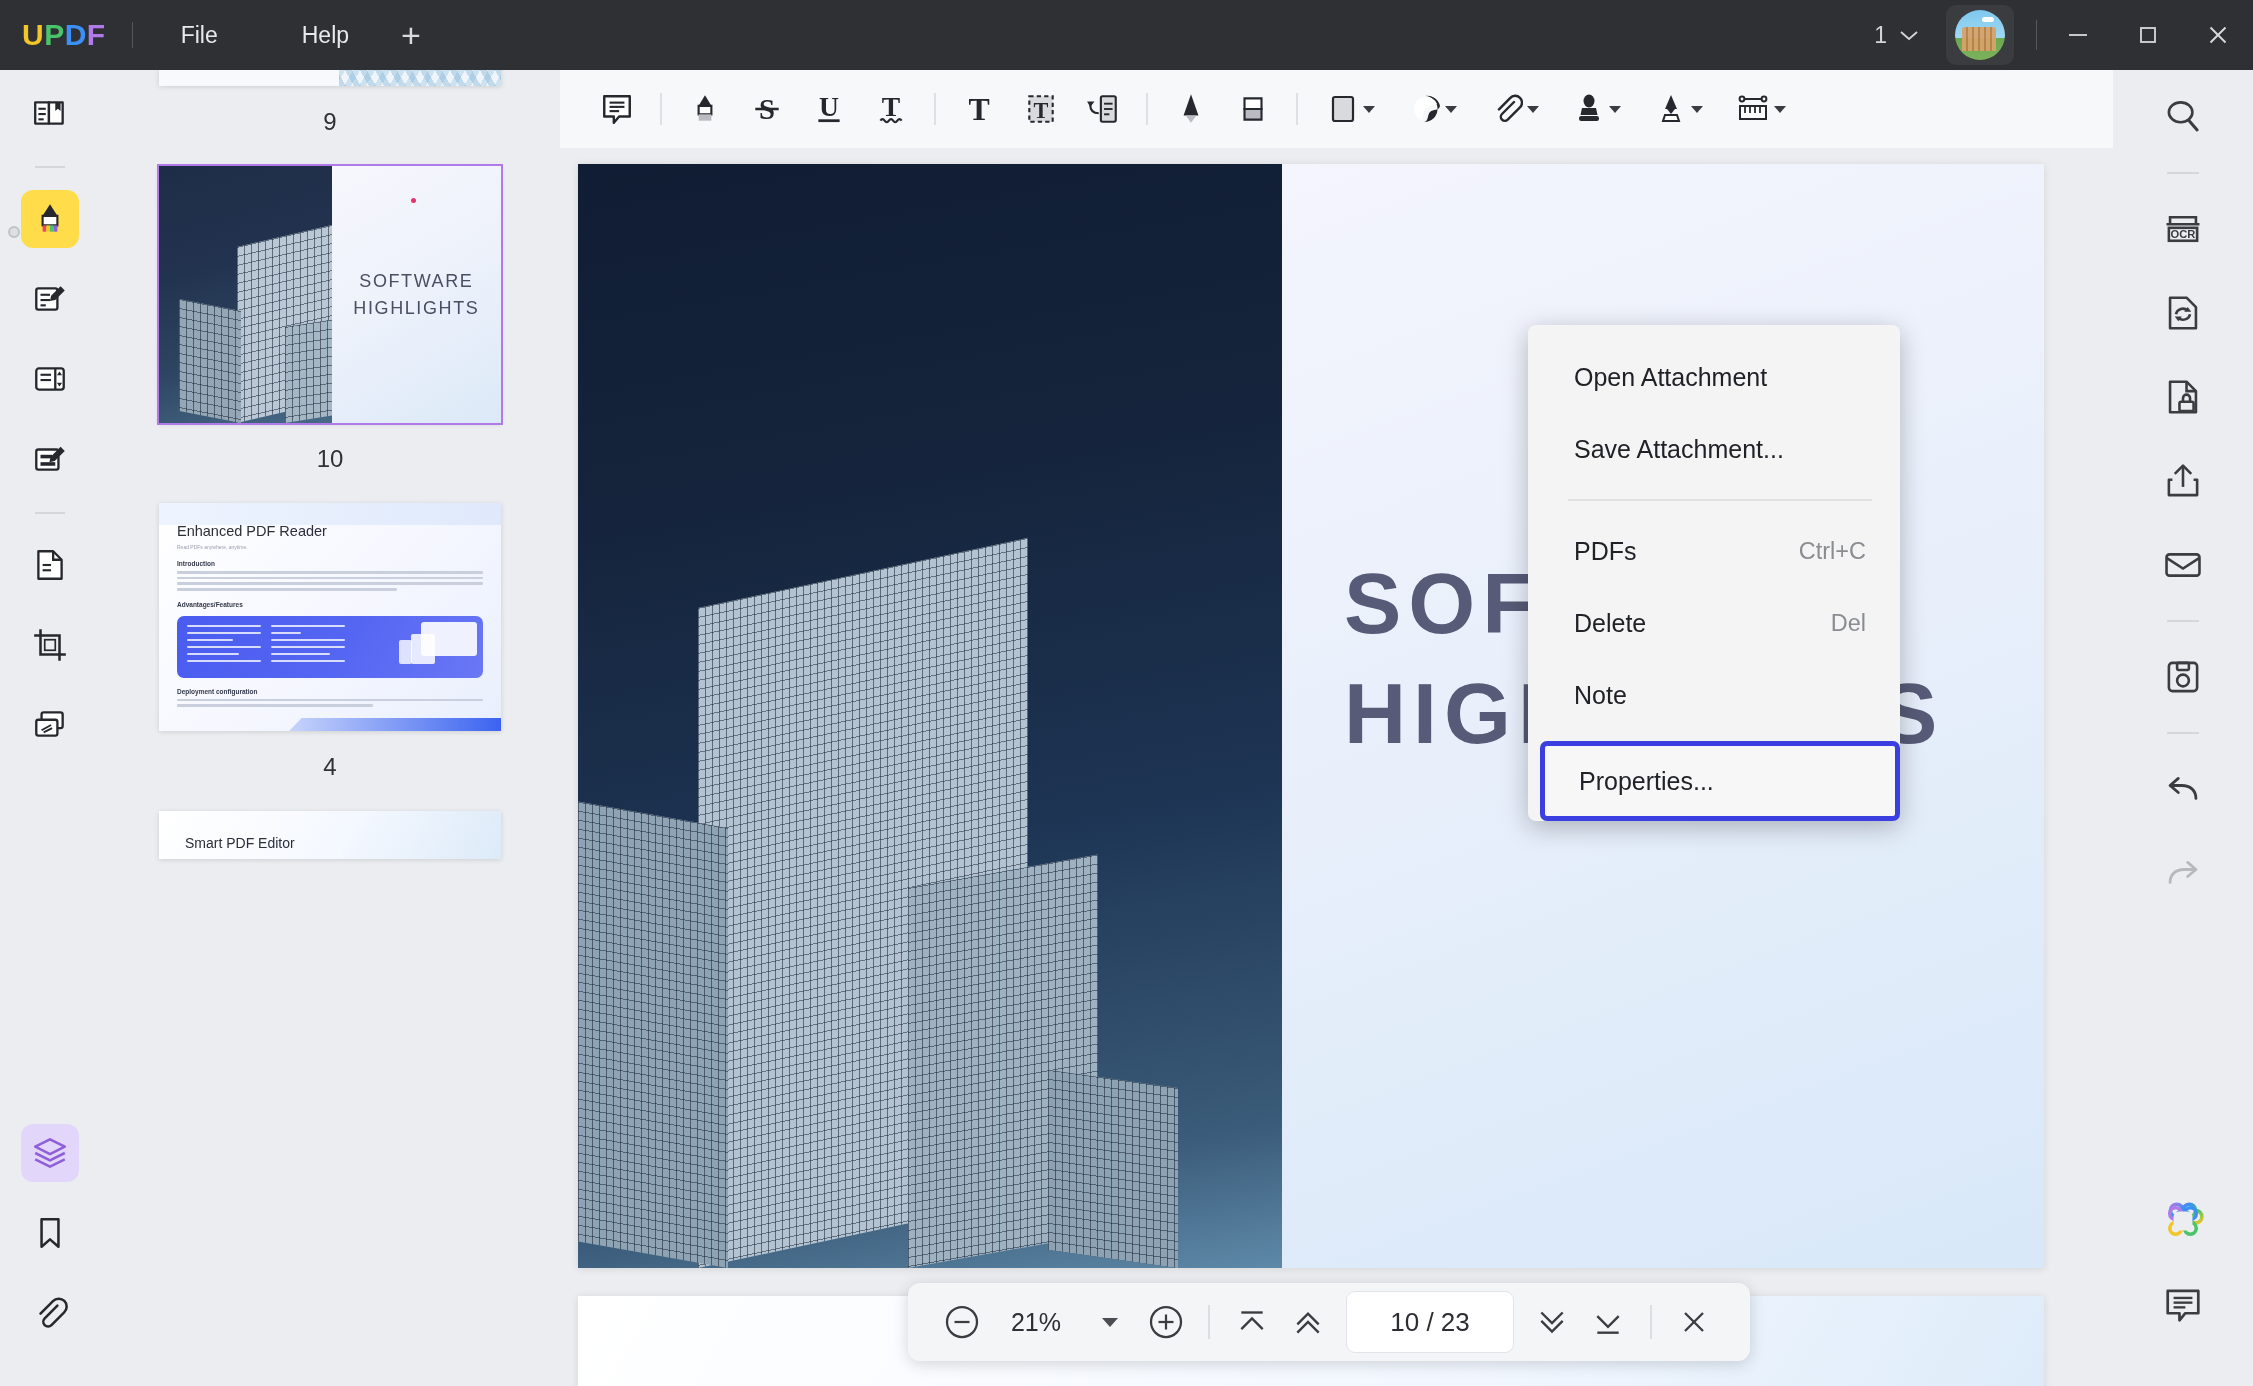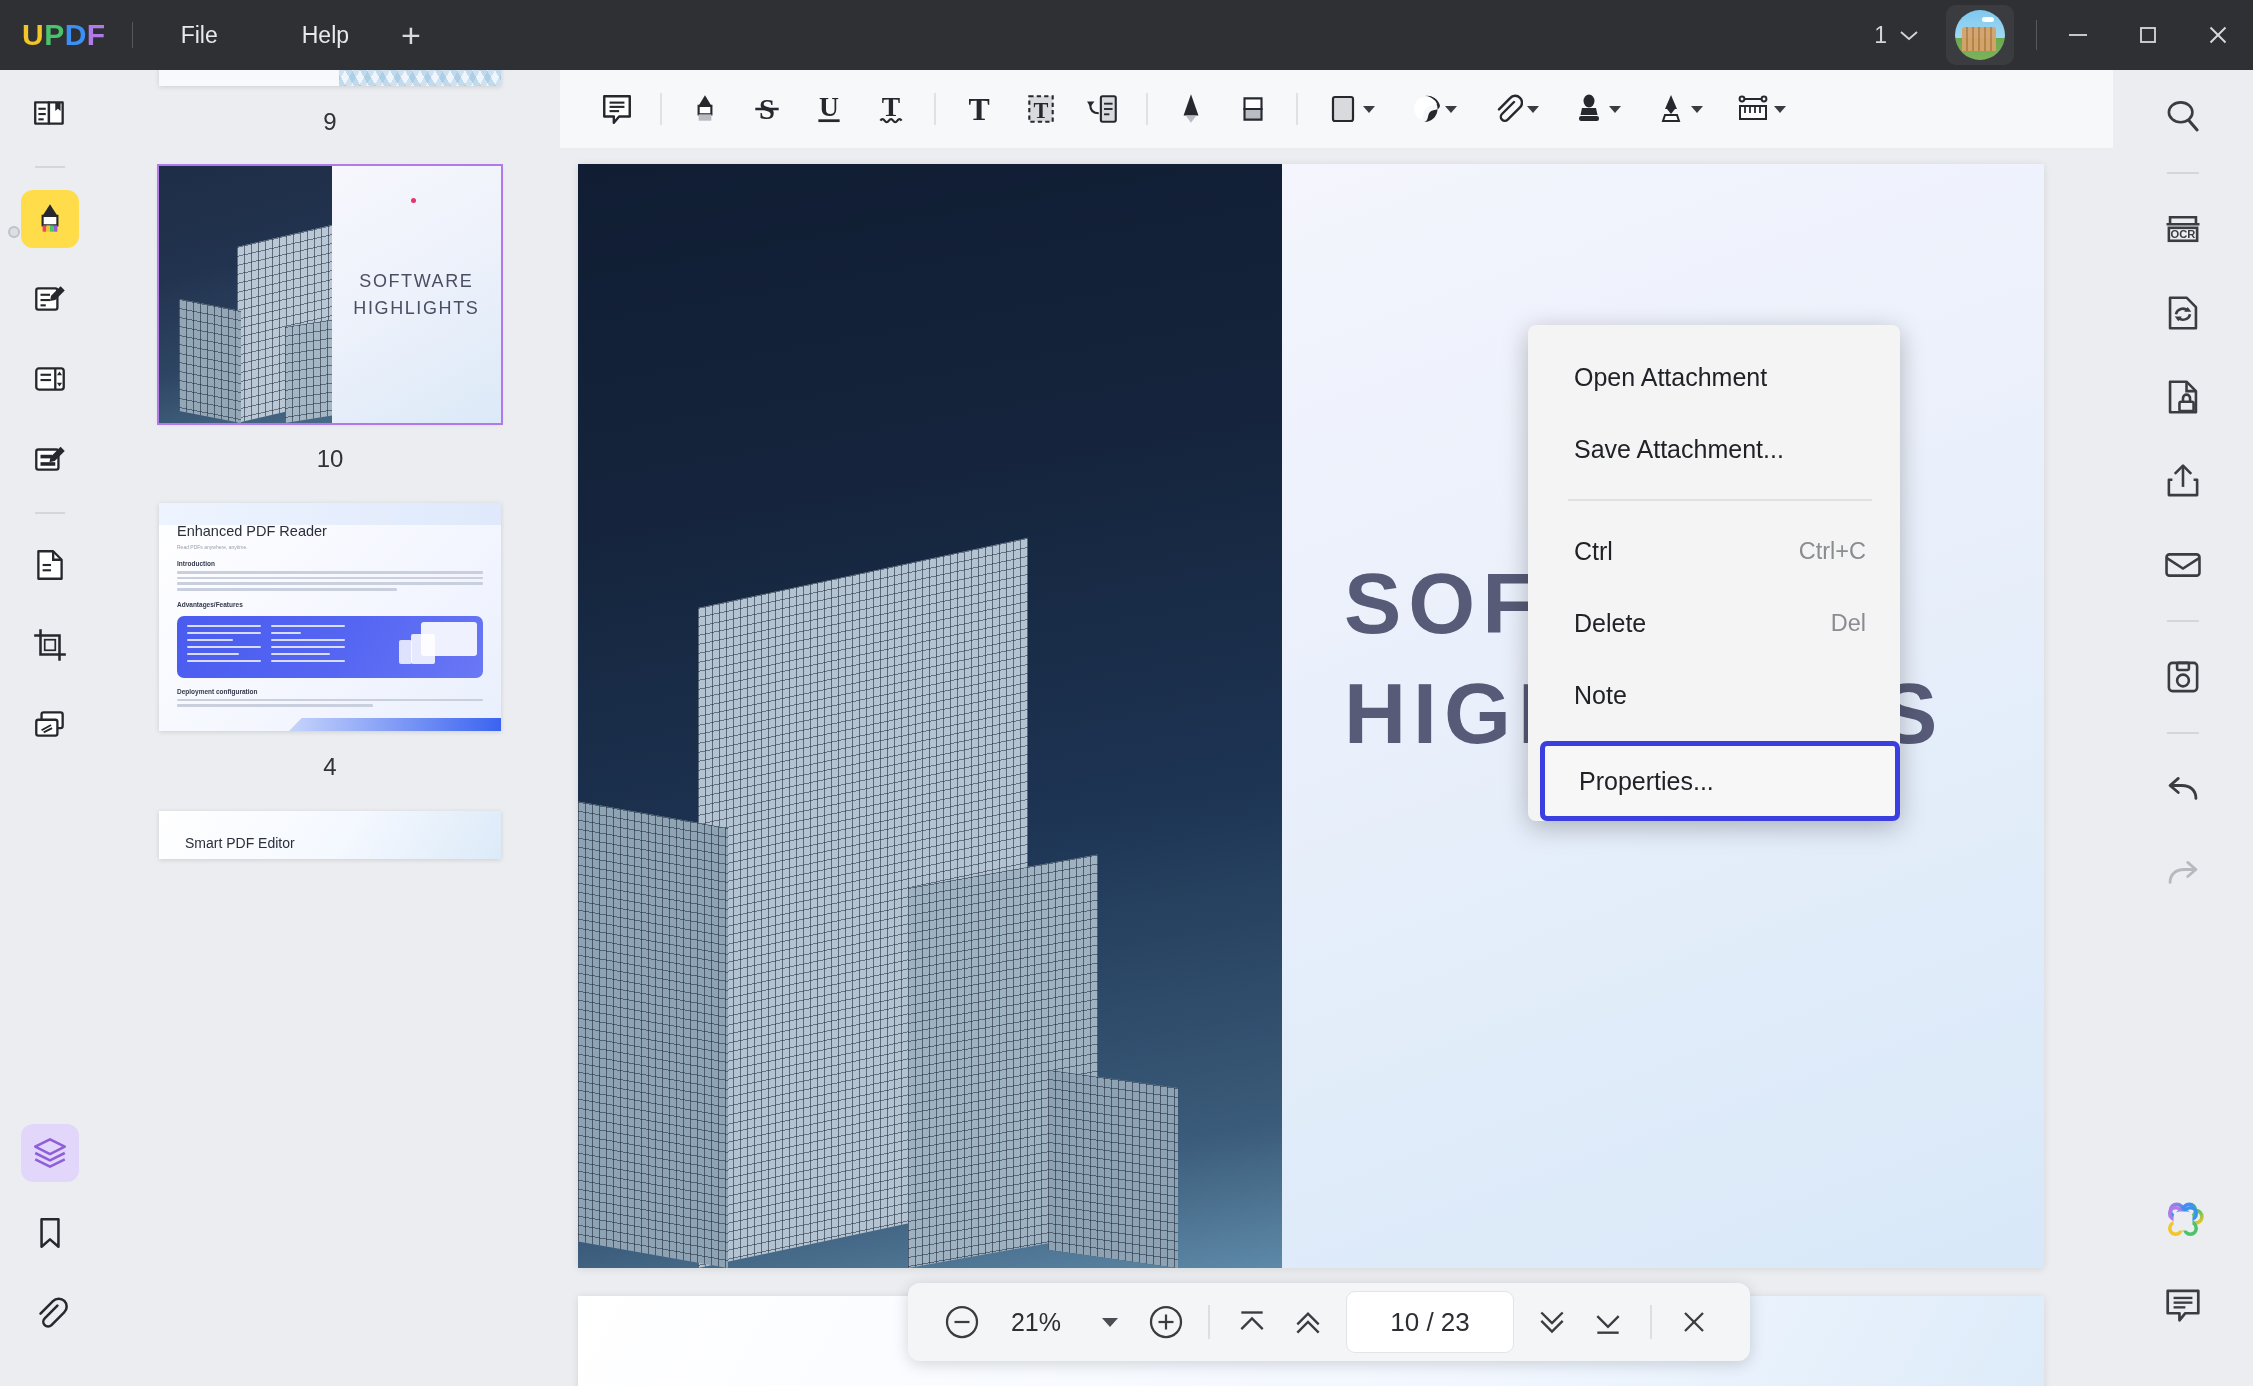--- a/index.html
+++ b/index.html
@@ -589,21 +589,21 @@
 
   <div class="ctxmenu">
     <div class="ctxitem">
       <span>Open Attachment</span>
     </div>
     <div class="ctxitem">
       <span>Save Attachment...</span>
     </div>
     <div class="ctxsep"></div>
     <div class="ctxitem">
-      <span>Ctrl</span>
+      <span>PDFs</span>
       <span class="sc">Ctrl+C</span>
     </div>
     <div class="ctxitem">
       <span>Delete</span>
       <span class="sc">Del</span>
     </div>
     <div class="ctxitem">
       <span>Note</span>
     </div>
     <div class="ctxitem focused">

